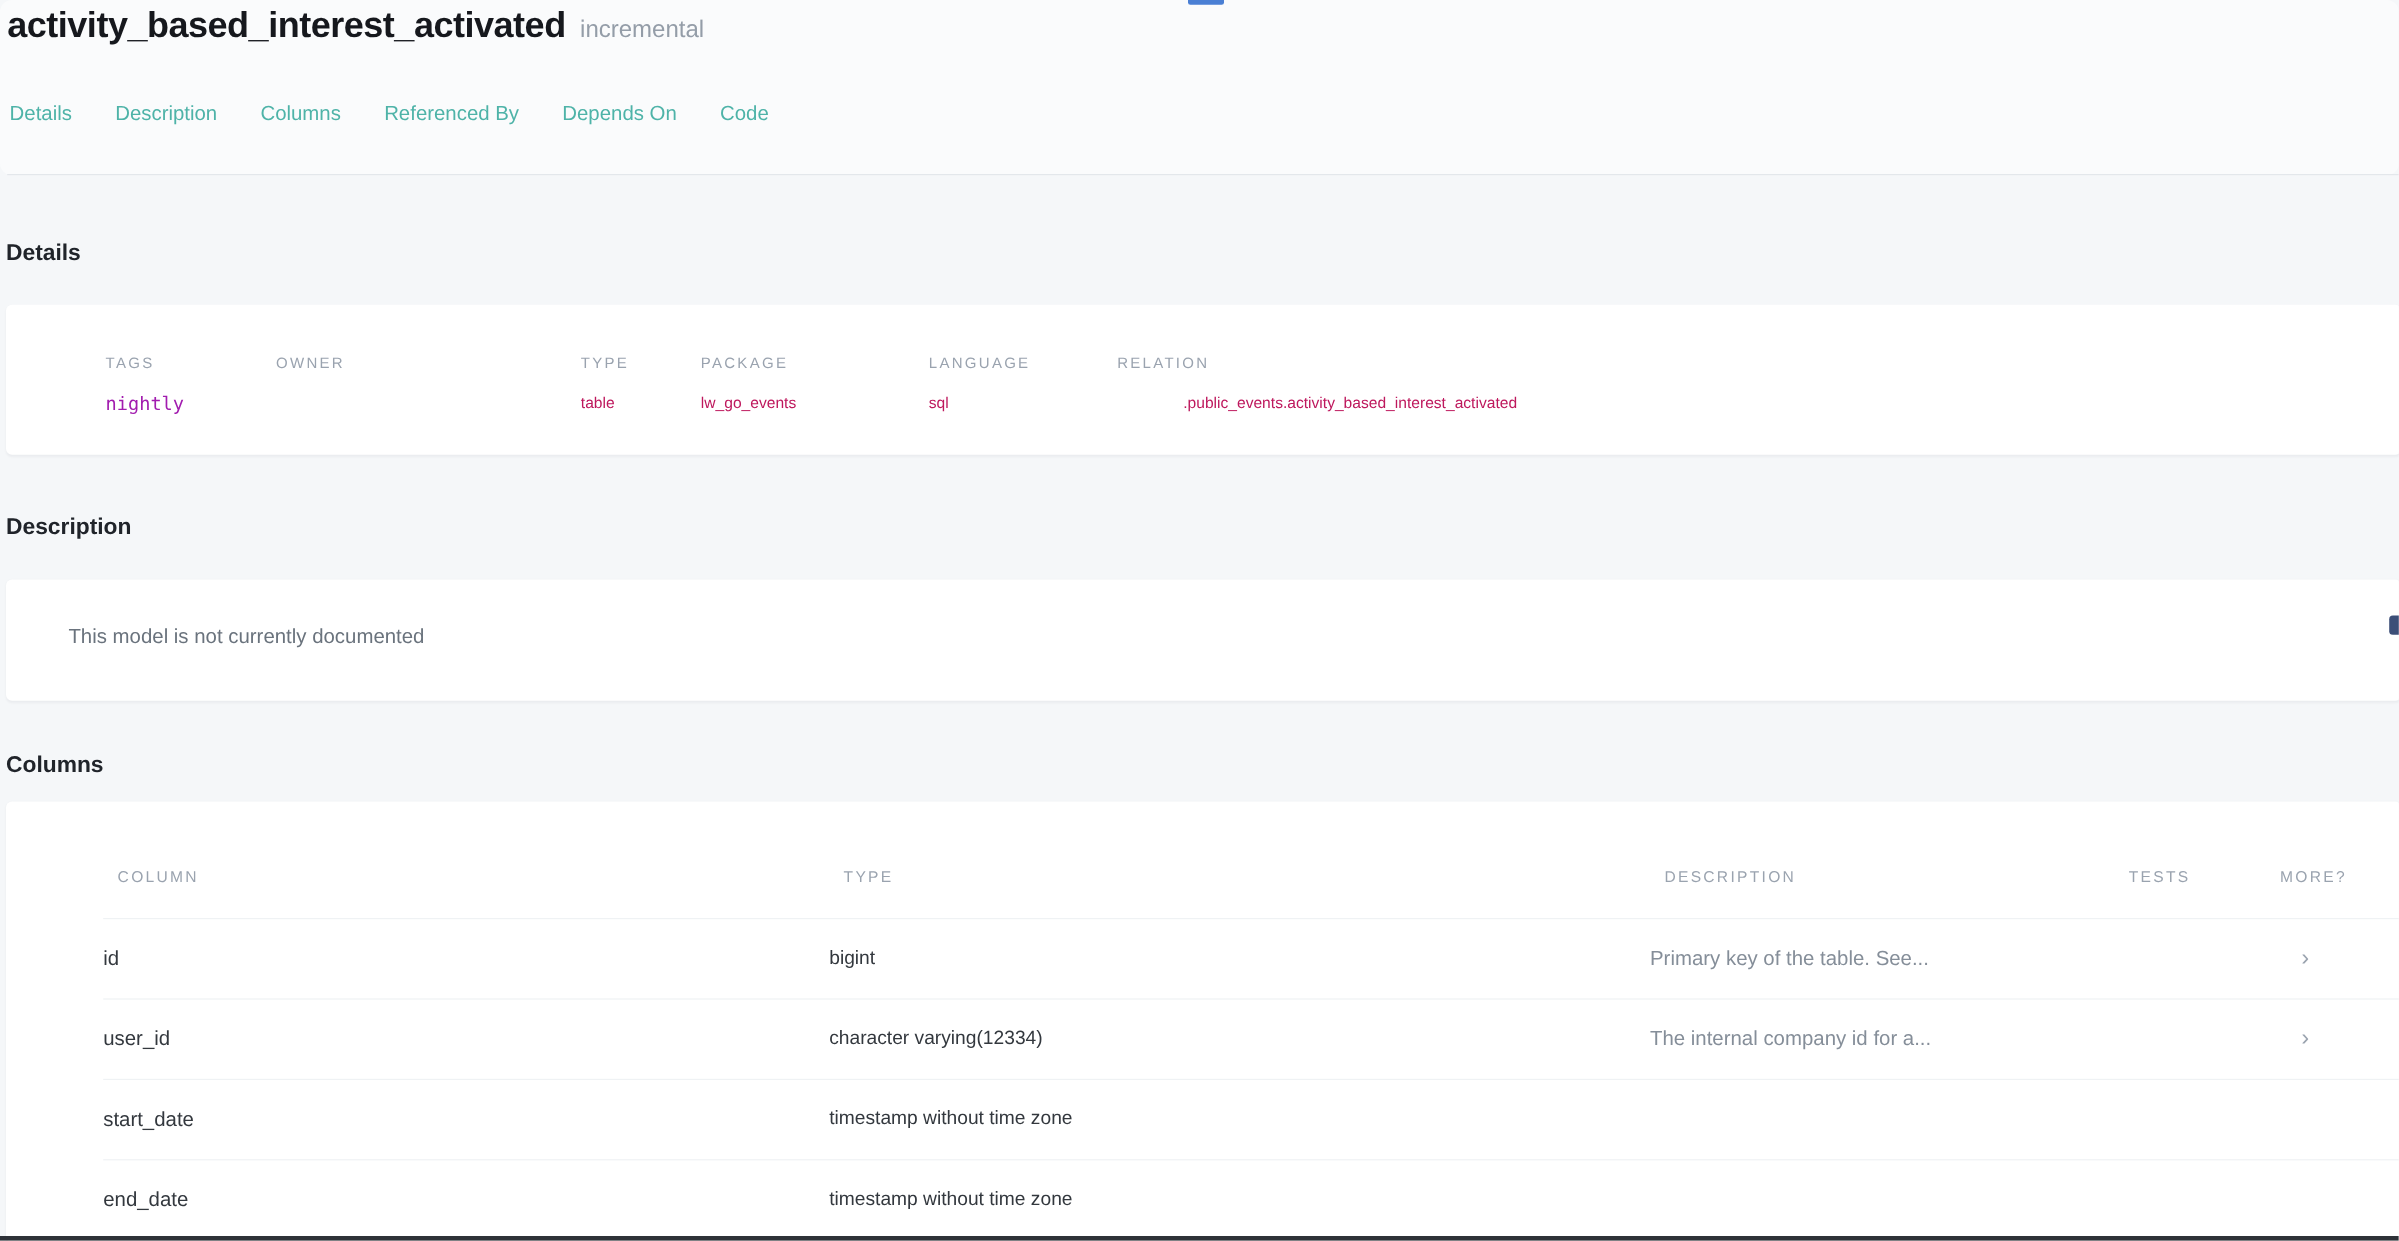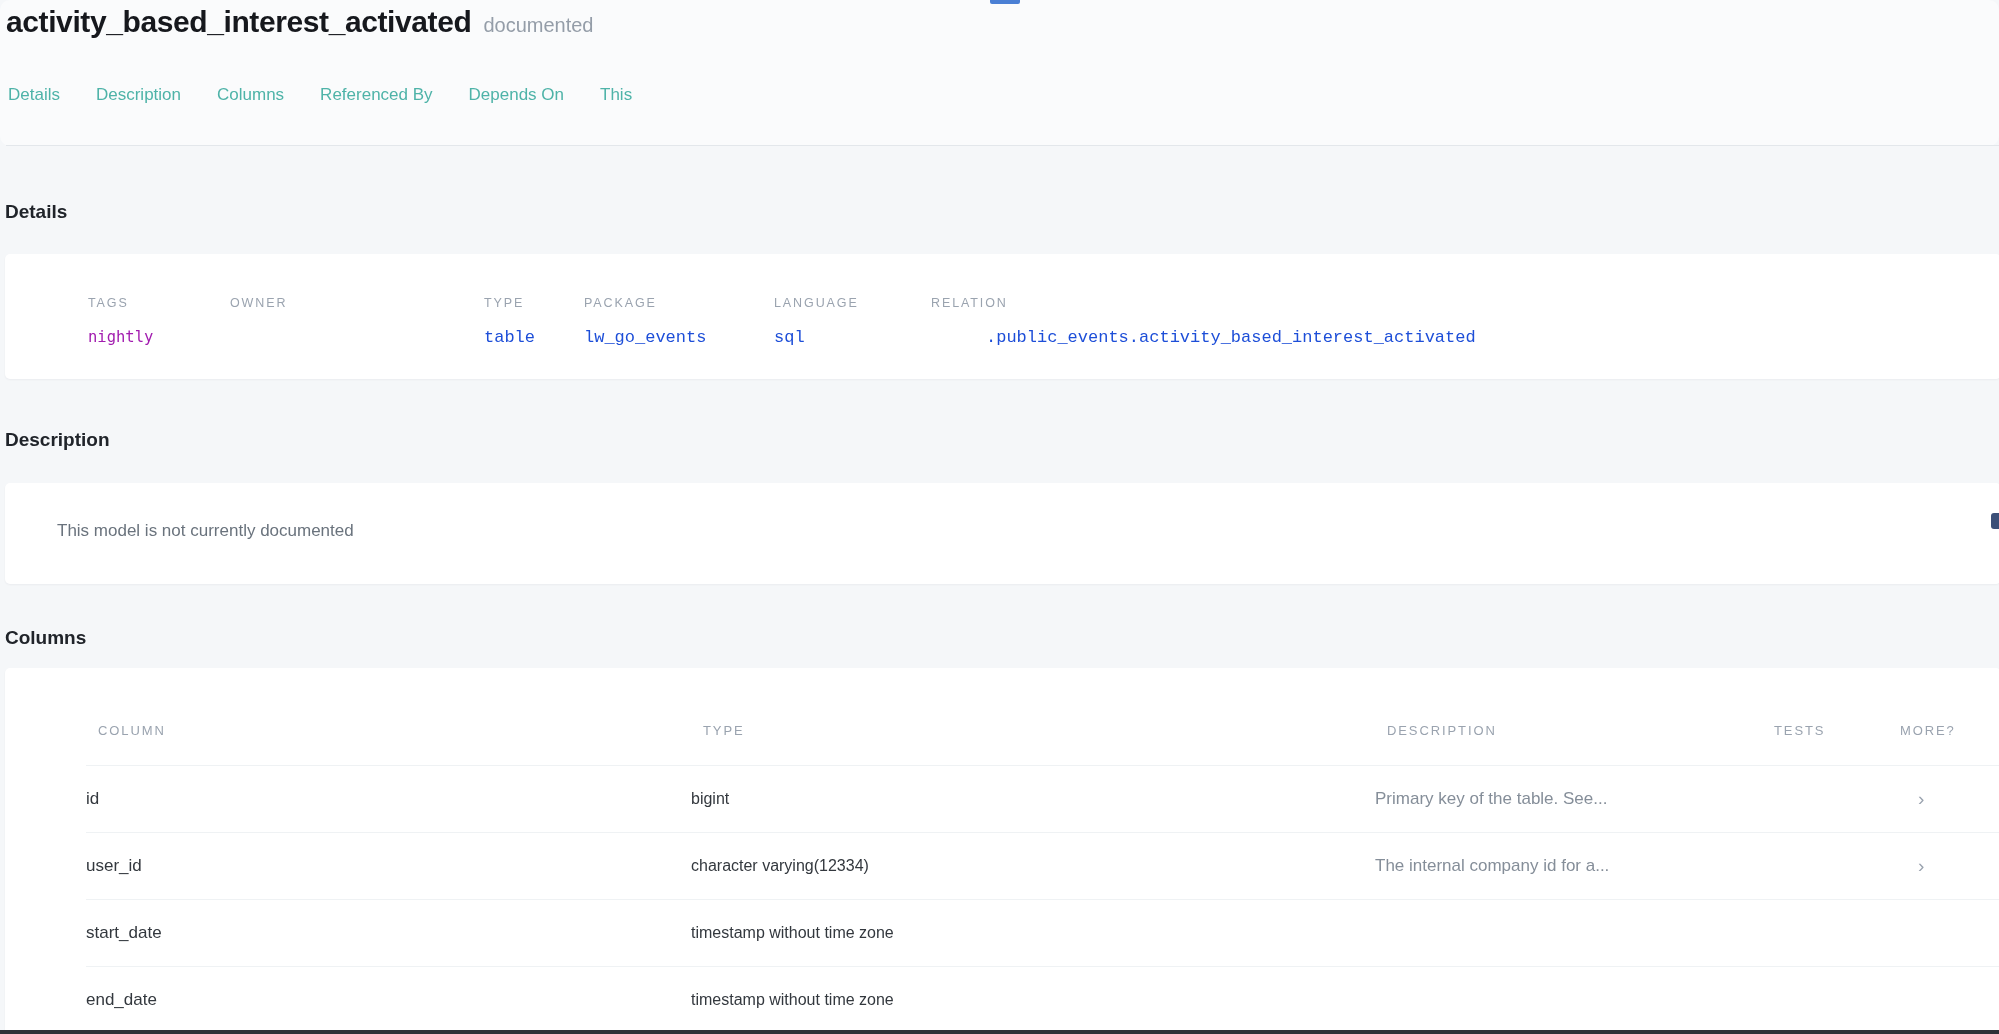--- a/index.html
+++ b/index.html
@@ -43,21 +43,21 @@
     box-shadow: 0 1px 2px rgba(30,40,50,0.05);
     width: calc(100% + 2px);
   }
 
   
   .details-card { margin-top: 31px; height: 125px; padding: 42px 0 0 83px; display: flex; }
   .field-label {
     font-size: 12.5px; letter-spacing: 1.9px; color: #9aa3af; font-weight: 500;
     text-transform: uppercase; white-space: nowrap;
   }
-  .field-value { margin-top: 18px; font-size: 17px; color: #1d4ed8; white-space: nowrap; font-family: Liberation Mono, monospace; }
+  .field-value { margin-top: 18px; font-size: 13px; color: #be185d; white-space: nowrap; }
   .field-tags    { flex: 0 0 142px; }
   .field-owner   { flex: 0 0 254px; }
   .field-type    { flex: 0 0 100px; }
   .field-package { flex: 0 0 190px; }
   .field-language{ flex: 0 0 157px; }
   .field-relation{ flex: 1 1 auto; }
   .value-tag { font-family: "DejaVu Sans Mono", monospace; color: #a21caf; font-size: 15.5px; }
   .value-relation { padding-left: 55px; }
 
   
@@ -96,30 +96,30 @@
 </head>
 <body>
 
 <div class="page">
 
   <div class="top-blue-fragment"></div>
 
   <div class="top-area">
     <div class="title-row">
       <h1 class="page-title">activity_based_interest_activated</h1>
-      <span class="page-subtitle">documented</span>
+      <span class="page-subtitle">incremental</span>
     </div>
 
     <nav class="tab-nav">
       <a class="tab-link">Details</a>
       <a class="tab-link">Description</a>
       <a class="tab-link">Columns</a>
       <a class="tab-link">Referenced By</a>
       <a class="tab-link">Depends On</a>
-      <a class="tab-link">This</a>
+      <a class="tab-link">Code</a>
     </nav>
 
     <div class="header-divider"></div>
   </div>
 
   <div class="main">
 
     <h2 class="section-heading heading-details">Details</h2>
 
     <div class="card details-card">

